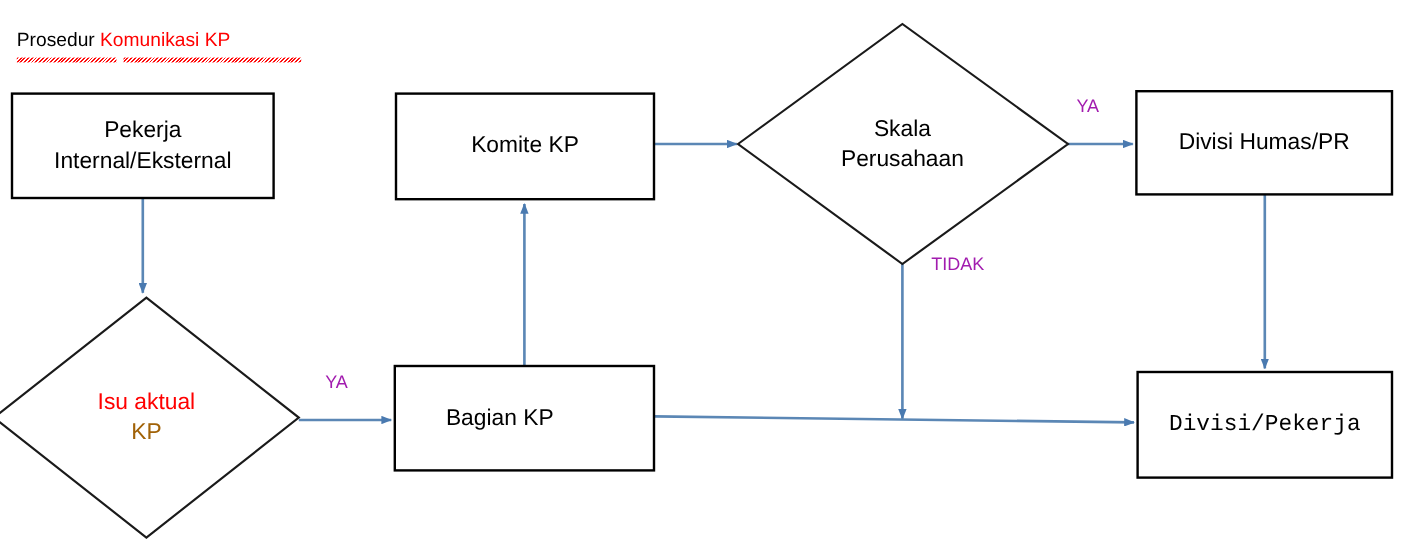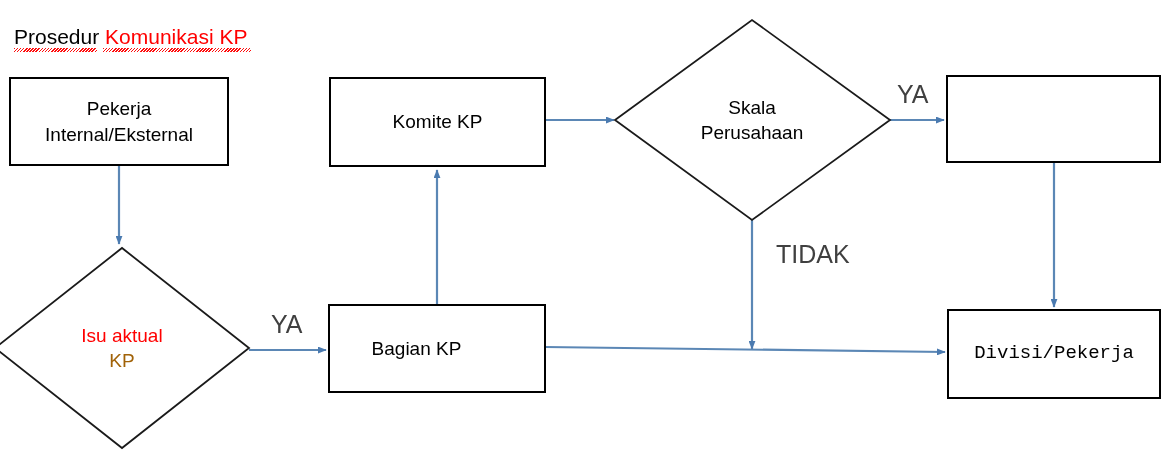--- a/index.html
+++ b/index.html
@@ -32,30 +32,30 @@
     justify-content: center;
     text-align: center;
     font-size: 19px;
     line-height: 1.32;
     color: #000000;
     pointer-events: none;
     white-space: pre;
   }
   .edge-label {
     position: absolute;
-    font-size: 25px;
-    color: #404040;
+    font-size: 15px;
+    color: #a21caf;
     white-space: pre;
     text-align: center;
   }
   .title {
     position: absolute;
     left: 14px;
     top: 25px;
-    font-size: 21px;
+    font-size: 16px;
     color: #000000;
     white-space: pre;
   }
   .title .word-black {
     color: #000000;
     border-bottom: 0;
   }
   .title .word-red {
     color: #ff0000;
   }
@@ -134,24 +134,27 @@
 
   <div class="node-label" style="left:329px; top:305px; width:175px; height:87px;">
     <span>Bagian KP</span>
   </div>
 
   <div class="node-label" style="left:652px; top:72px; width:200px; height:96px;">
     <span>Skala</span>
     <span>Perusahaan</span>
   </div>
 
+  <div class="node-label" style="left:947px; top:76px; width:213px; height:86px;">
+    <span>Divisi Humas/PR</span>
+  </div>
 
   <div class="node-label" style="left:948px; top:310px; width:212px; height:88px;font-family:Liberation Mono, monospace;">
     <span>Divisi/Pekerja</span>
   </div>
 
   <div class="edge-label" style="left:271px; top:310px;">YA</div>
 
   <div class="edge-label" style="left:897px; top:80px;">YA</div>
 
-  <div class="edge-label" style="left:776px; top:212px;margin-top:28px;">TIDAK</div>
+  <div class="edge-label" style="left:776px; top:212px;">TIDAK</div>
 
 </div>
 
 </body></html>

